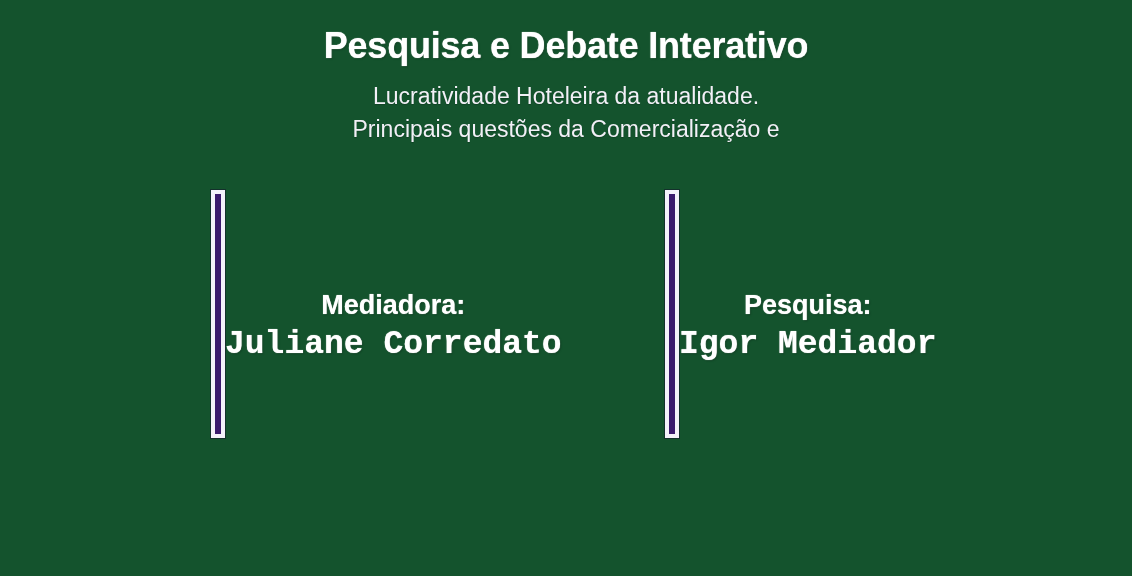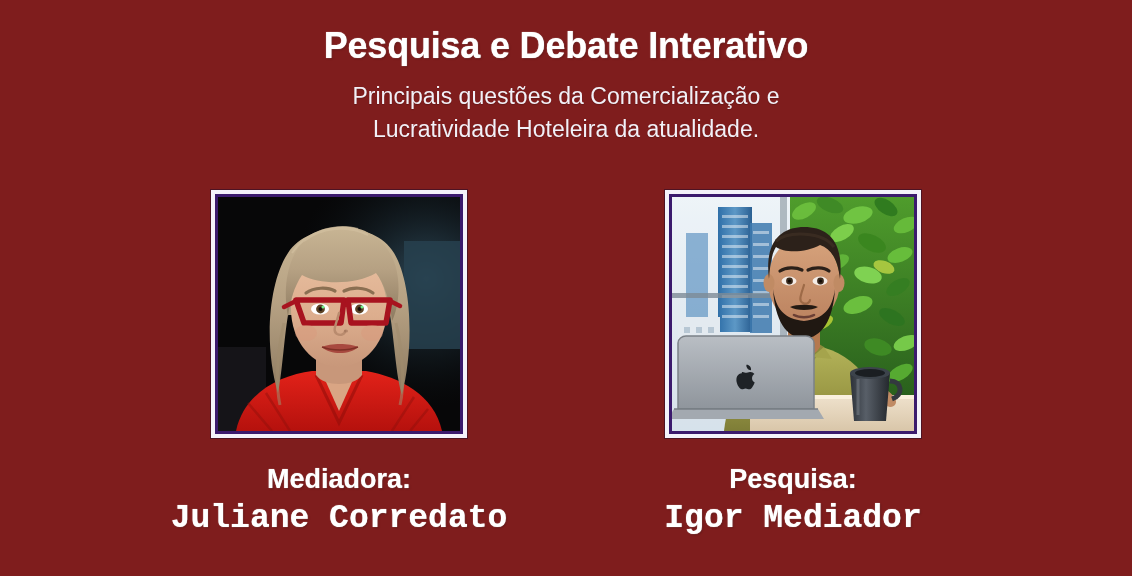--- a/index.html
+++ b/index.html
@@ -13,21 +13,21 @@
     overflow: hidden;
     background: #3b1a6d;
     font-family: "Liberation Sans", "DejaVu Sans", sans-serif;
     -webkit-font-smoothing: antialiased;
   }
 
   .slide {
     position: relative;
     width: 1132px;
     height: 576px;
-    background: #7f1d1d;
+    background: #14532d;
     box-sizing: border-box;
   }
 
   
   .header {
     position: absolute;
     left: 0;
     top: 0;
     width: 1132px;
     text-align: center;
@@ -63,21 +63,20 @@
     width: 1132px;
     display: flex;
     justify-content: center;
     align-items: flex-start;
     gap: 198px;
   }
 
   .profile {
     width: 256px;
     display: flex;
-    flex-direction: column;
     align-items: center;
   }
 
   .photo-frame {
     width: 256px;
     height: 248px;
     box-sizing: border-box;
     border: 4px solid #f4f2fa;
     background: #3b1a6d;
     padding: 3px;
@@ -129,22 +128,22 @@
   }
 </style>
 </head>
 <body>
 
 <div class="slide">
 
   <div class="header">
     <h1 class="title">Pesquisa e Debate Interativo</h1>
     <p class="subtitle">
+      <span class="line">Lucratividade Hoteleira da atualidade.</span>
       <span class="line">Principais questões da Comercialização e</span>
-      <span class="line">Lucratividade Hoteleira da atualidade.</span>
     </p>
   </div>
 
   <div class="profiles">
 
     <div class="profile">
       <div class="photo-frame">
         <div class="photo photo-juliane">
           <svg viewBox="0 0 242 234" width="100%" height="100%" preserveAspectRatio="xMidYMid slice">
             <defs>

